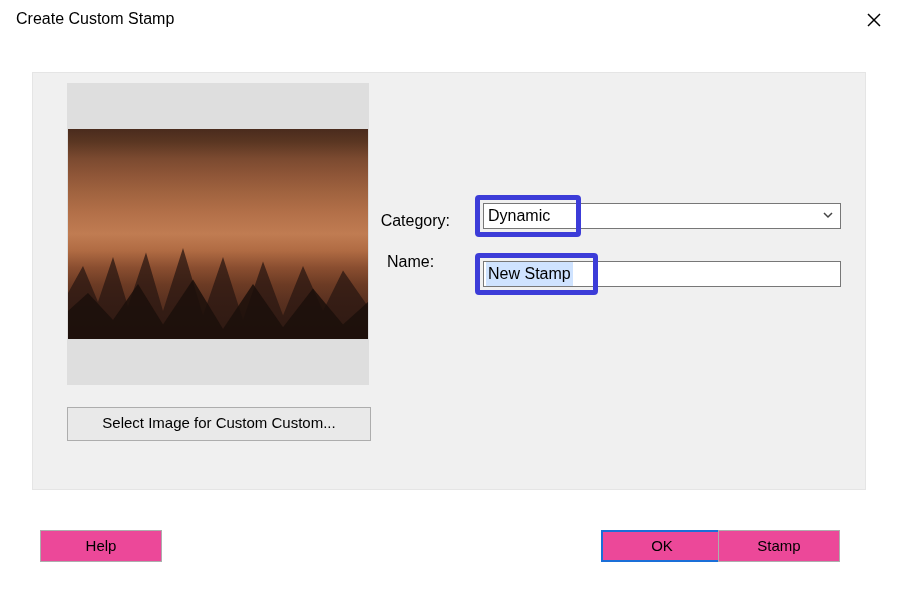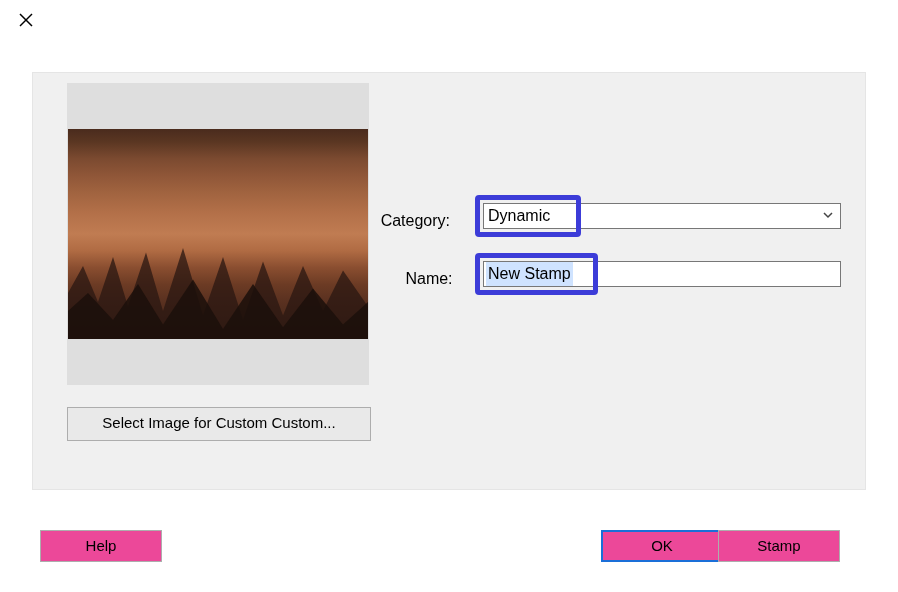--- a/index.html
+++ b/index.html
@@ -92,23 +92,23 @@
     position: absolute;
     left: 333px;
     top: 139px;
     width: 84px;
     text-align: right;
     font-size: 16px;
   }
   .label-name {
     position: absolute;
     left: 354px;
-    top: 197px;
+    top: 180px;
     width: 84px;
-    text-align: center;
+    text-align: left;
     font-size: 16px;
   }
 
   .hl-box {
     position: absolute;
     border: 5px solid #3c3cd8;
     border-radius: 4px;
     box-sizing: border-box;
     pointer-events: none;
   }
@@ -190,20 +190,21 @@
     box-sizing: border-box;
   }
   .btn-help   { left: 40px;  top: 530px; }
   .btn-ok     { left: 556px; top: 530px; border: 2px solid #1a6fd8; line-height: 28px; margin-left: 45px; }
   .btn-cancel { left: 718px; top: 530px; }
 </style>
 </head>
 <body>
 
 <div class="titlebar">
+  <div class="title">Create Custom Stamp</div>
   <div class="close-x">
     <svg viewBox="0 0 14 14">
       <line x1="1" y1="1" x2="13" y2="13" stroke="#000" stroke-width="1.5"></line>
       <line x1="13" y1="1" x2="1" y2="13" stroke="#000" stroke-width="1.5"></line>
     </svg>
   </div>
 </div>
 
 <div class="panel">
 

